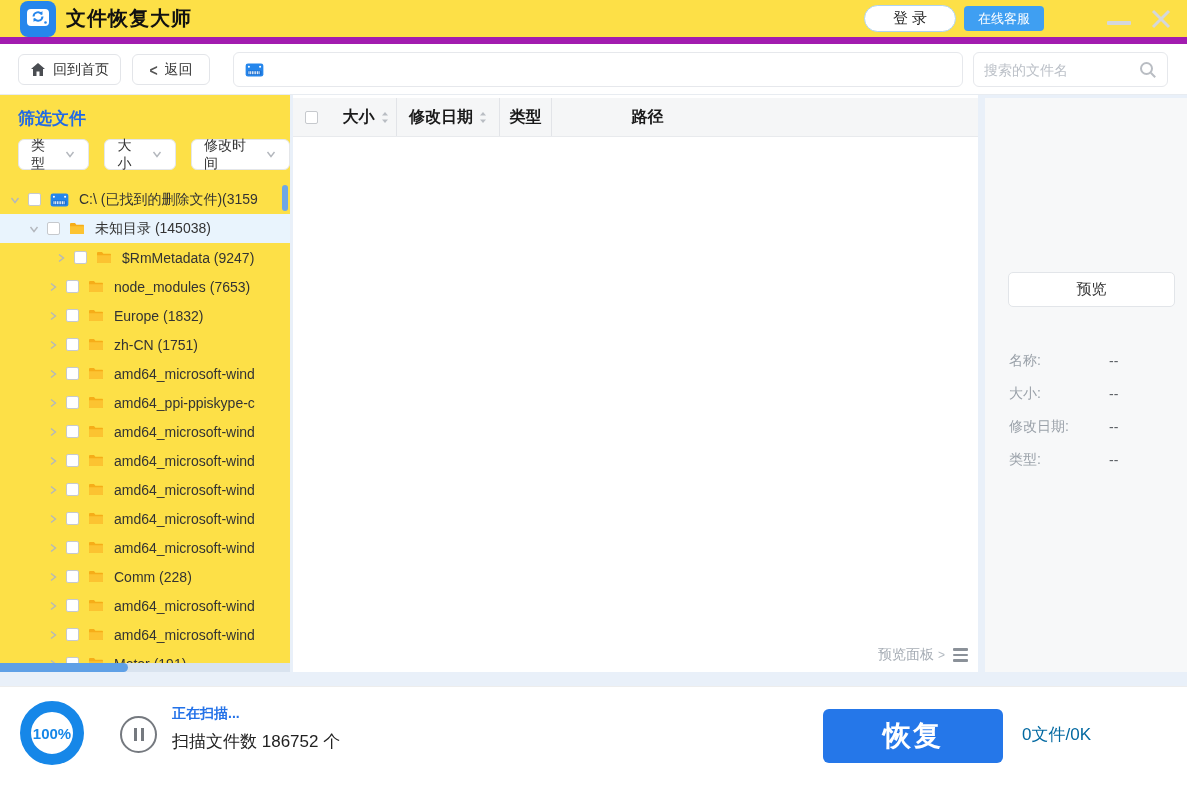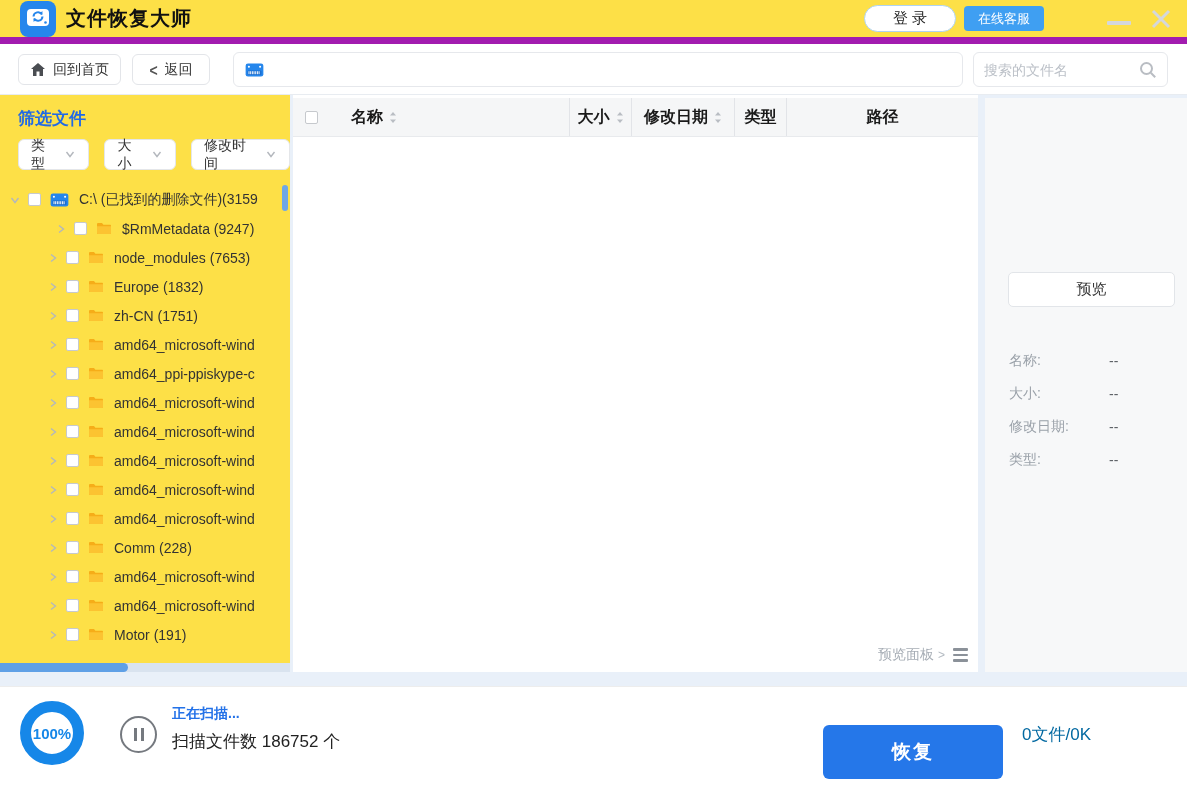--- a/index.html
+++ b/index.html
@@ -106,22 +106,22 @@
     align-items:center; justify-content:center; }
   #progress-ring span { font-size:15px; font-weight:bold; color:#1687e8; }
   #pause-btn { position:absolute; left:120px; top:29px; width:37px; height:37px;
     border:2px solid #75797f; border-radius:50%; background:#fff; display:flex;
     align-items:center; justify-content:center; gap:4px; cursor:pointer; }
   #pause-btn i { display:block; width:3px; height:13px; background:#75797f; }
   #scan-status { position:absolute; left:172px; top:18px; }
   #scan-status-primary { font-size:14px; font-weight:bold; color:#2472e8; }
   #scan-status-secondary { font-size:17px; color:#222; margin-top:7px; }
   #recover-btn { position:absolute; left:823px; top:22px; width:180px; height:54px;
-    background:#2577e9; border:none; border-radius:6px; color:#fff; font-size:19px;
-    font-weight:bold; letter-spacing:2px; cursor:pointer; font-family:inherit;margin-top:16px; }
+    background:#2577e9; border:none; border-radius:6px; color:#fff; font-size:28px;
+    font-weight:bold; letter-spacing:2px; cursor:pointer; font-family:inherit; }
   #selected-summary { position:absolute; left:1022px; top:36px; font-size:17px; color:#0369a1; }
 </style>
 </head>
 <body>
 
 <div id="titlebar" class="abs">
   <svg id="logo" viewBox="0 0 36 36">
     <rect width="36" height="36" rx="8" fill="#2586ec"></rect>
     <rect x="7" y="8" width="22" height="17" rx="4" fill="#fff"></rect>
     <path d="M13.5 15.5 a4.5 4.5 0 0 1 8.4 -2" fill="none" stroke="#2586ec" stroke-width="2"></path>
@@ -230,20 +230,35 @@
               <rect x="7.2" y="8.8" width="1" height="3.2"></rect>
               <rect x="9" y="8.8" width="1" height="3.2"></rect>
               <rect x="10.8" y="8.8" width="1" height="3.2"></rect>
               <rect x="12.6" y="8.8" width="1" height="3.2"></rect>
               <rect x="14.4" y="8.8" width="1" height="3.2"></rect>
             </g>
           </svg>
         </span>
         <span class="tlabel">C:\ (已找到的删除文件)(3159</span>
       </div>
+      <div class="tree-row selected" style="padding-left: 27px;">
+        <span class="twisty">
+          <svg width="12" height="12" viewBox="0 0 12 12">
+            <path d="M2.5 4 L6 8.5 L9.5 4" fill="none" stroke="#b3b7bd" stroke-width="1.4"></path>
+          </svg>
+        </span>
+        <span class="cb"></span>
+        <span class="ticon">
+          <svg width="16" height="13" viewBox="0 0 16 13">
+            <path d="M1 2.2C1 1.5 1.5 1 2.2 1H6l1.4 1.8H14c.6 0 1 .5 1 1V11c0 .6-.5 1-1 1H2.2C1.5 12 1 11.5 1 11Z" fill="#f6ad18"></path>
+            <path d="M1 4.2H15V11c0 .6-.5 1-1 1H2.2C1.5 12 1 11.5 1 11Z" fill="#fcc331"></path>
+          </svg>
+        </span>
+        <span class="tlabel">未知目录 (145038)</span>
+      </div>
       <div class="tree-row" style="padding-left: 54px;">
         <span class="twisty">
           <svg width="12" height="12" viewBox="0 0 12 12">
             <path d="M4 2.5 L8.5 6 L4 9.5" fill="none" stroke="#b3b7bd" stroke-width="1.4"></path>
           </svg>
         </span>
         <span class="cb"></span>
         <span class="ticon">
           <svg width="16" height="13" viewBox="0 0 16 13">
             <path d="M1 2.2C1 1.5 1.5 1 2.2 1H6l1.4 1.8H14c.6 0 1 .5 1 1V11c0 .6-.5 1-1 1H2.2C1.5 12 1 11.5 1 11Z" fill="#f6ad18"></path>
@@ -467,29 +482,20 @@
   <div id="tree-hscroll">
     <div id="tree-hthumb"></div>
   </div>
 </div>
 
 <div id="filetable" class="abs">
   <div id="table-header">
     <div id="hcb-cell" class="hcell">
       <span class="cb" style="margin:0"></span>
     </div>
-  <div class="hcell" style="width: 235px; justify-content: flex-start; padding-left: 16px;">
-        <span>名称</span>
-        <span style="display: flex;">
-          <svg width="8" height="13" viewBox="0 0 8 13">
-            <path d="M4 1 L7 4.6 H1 Z" fill="#b9bdc3"></path>
-            <path d="M4 12 L1 8.4 H7 Z" fill="#b9bdc3"></path>
-          </svg>
-        </span>
-      </div>
       <div class="hcell" style="width: 62px;">
         <span>大小</span>
         <span style="display: flex;">
           <svg width="8" height="13" viewBox="0 0 8 13">
             <path d="M4 1 L7 4.6 H1 Z" fill="#b9bdc3"></path>
             <path d="M4 12 L1 8.4 H7 Z" fill="#b9bdc3"></path>
           </svg>
         </span>
       </div>
       <div class="hcell" style="width: 103px;">

